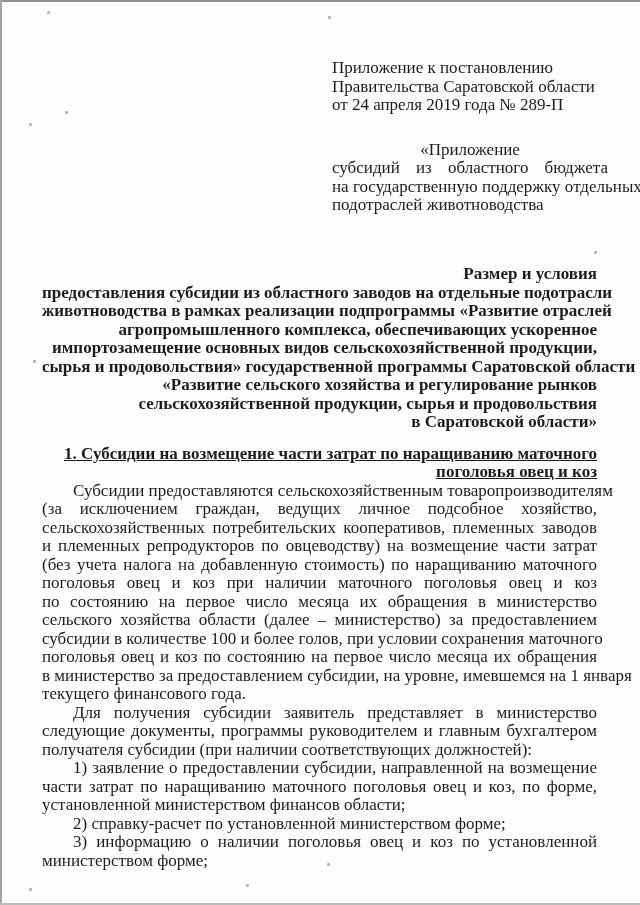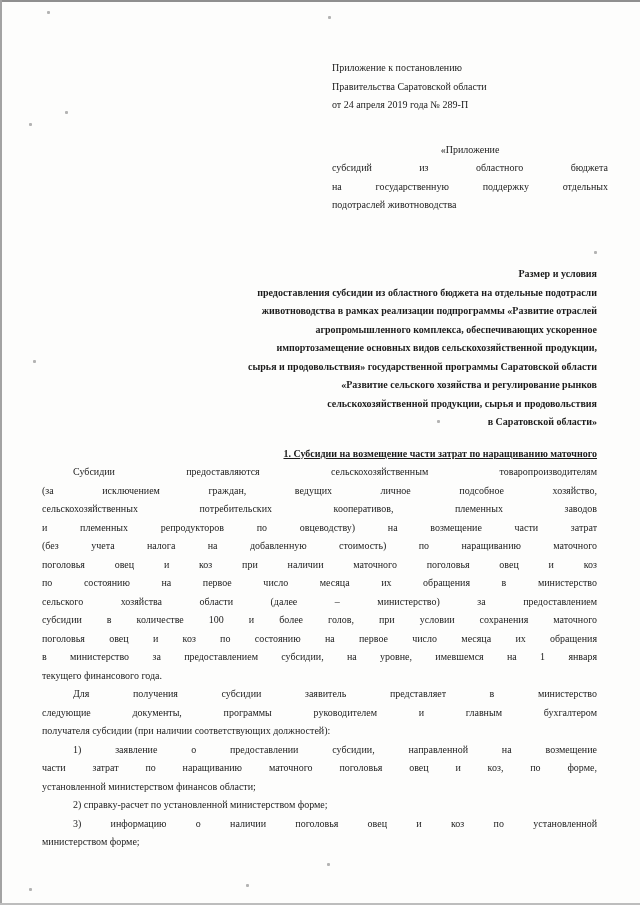--- a/index.html
+++ b/index.html
@@ -6,21 +6,21 @@
     margin: 0; padding: 0;
     background: #e8e8e8;
   }
   .page {
     position: relative;
     width: 640px; height: 905px;
     background: #fdfdfc;
     overflow: hidden;
     font-family: "Liberation Serif", "DejaVu Serif", serif;
     color: #1c1c1c;
-    font-size: 10px;
+    font-size: 17px;
   }
   
   .edge { position: absolute; background: #8f8f8f; }
   .edge-top    { left: 0; top: 0; width: 640px; height: 2px; }
   .edge-left   { left: 0; top: 0; width: 2px; height: 905px; background: #a3a3a3; }
   .edge-bottom { left: 0; top: 903px; width: 640px; height: 2px; background: #bdbdbd; }
   .speck { position: absolute; width: 3px; height: 3px; background: #b3b3b3; border-radius: 1px; }
 
   .block { position: absolute; }
   .annex   { left: 332px; top: 59px;  width: 276px; }
@@ -72,32 +72,33 @@
     <div class="just-lines">
         <div class="ln">субсидий из областного бюджета</div>
         <div class="ln">на государственную поддержку отдельных</div>
         <div class="ln last">подотраслей животноводства</div>
       </div>
   </div>
 
   <div class="block content">
     <div class="center-lines bold title">
         <div class="ln">Размер и условия</div>
-        <div class="ln">предоставления субсидии из областного бюджета на отдельные подотрасли</div>
+        <div class="ln">предоставления субсидии из областного заводов на отдельные подотрасли</div>
         <div class="ln">животноводства в рамках реализации подпрограммы «Развитие отраслей</div>
         <div class="ln">агропромышленного комплекса, обеспечивающих ускоренное</div>
         <div class="ln">импортозамещение основных видов сельскохозяйственной продукции,</div>
         <div class="ln">сырья и продовольствия» государственной программы Саратовской области</div>
         <div class="ln">«Развитие сельского хозяйства и регулирование рынков</div>
         <div class="ln">сельскохозяйственной продукции, сырья и продовольствия</div>
         <div class="ln last">в Саратовской области»</div>
       </div>
 
     <div class="center-lines bold heading">
         <div class="ln">1. Субсидии на возмещение части затрат по наращиванию маточного</div>
+        <div class="ln last">поголовья овец и коз</div>
       </div>
 
     <div class="just-lines">
         <div class="ln ind">Субсидии предоставляются сельскохозяйственным товаропроизводителям</div>
         <div class="ln">(за исключением граждан, ведущих личное подсобное хозяйство,</div>
         <div class="ln">сельскохозяйственных потребительских кооперативов, племенных заводов</div>
         <div class="ln">и племенных репродукторов по овцеводству) на возмещение части затрат</div>
         <div class="ln">(без учета налога на добавленную стоимость) по наращиванию маточного</div>
         <div class="ln">поголовья овец и коз при наличии маточного поголовья овец и коз</div>
         <div class="ln">по состоянию на первое число месяца их обращения в министерство</div>

